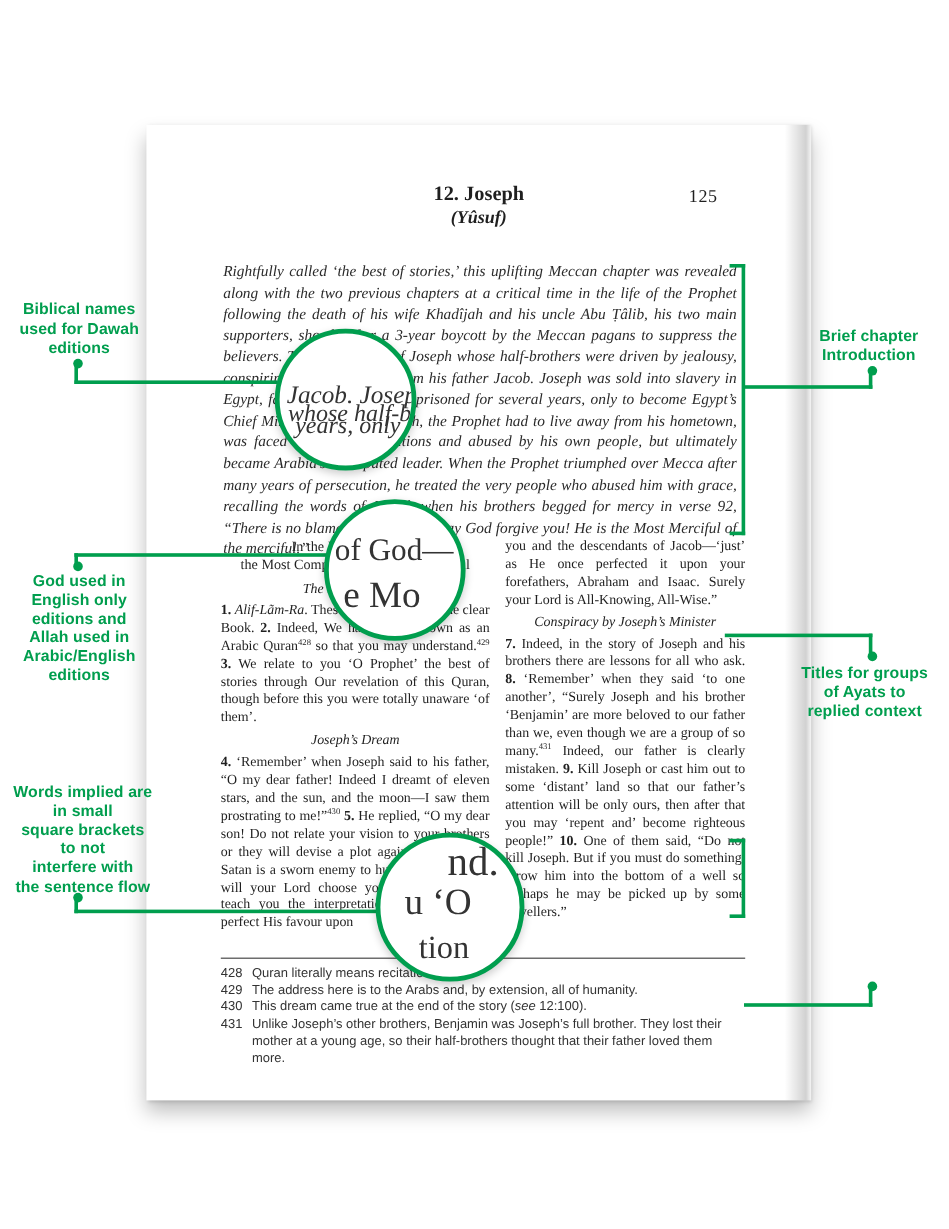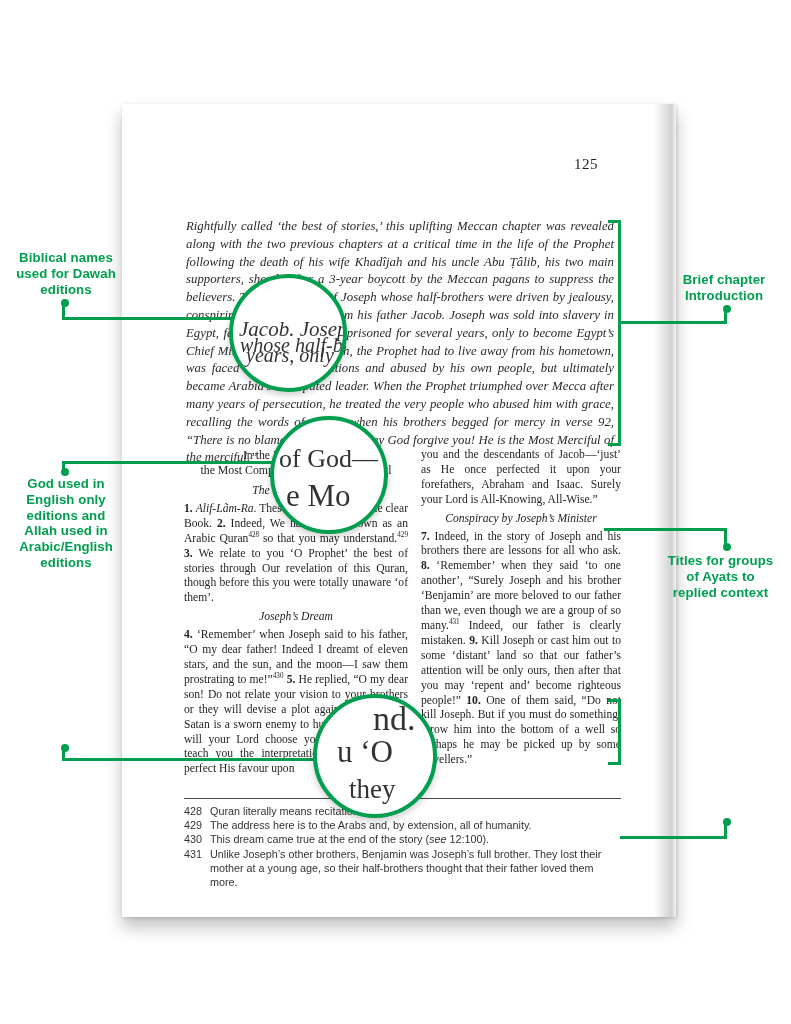--- a/index.html
+++ b/index.html
@@ -66,20 +66,22 @@
   .dot{position:absolute;width:8px;height:8px;border-radius:50%;background:var(--green);z-index:4;}
 </style>
 </head>
 <body>
 
 <div class="canvas">
 
   <div class="page">
     <div class="page-curl"></div>
 
+    <div class="chapter-title">12. Joseph</div>
+    <div class="chapter-sub">(Yûsuf)</div>
     <div class="page-num">125</div>
 
     <div class="intro">Rightfully called ‘the best of stories,’ this uplifting Meccan chapter was revealed along with the two previous chapters at a critical time in the life of the Prophet following the death of his wife Khadîjah and his uncle Abu Ṭâlib, his two main supporters, shortly after a 3-year boycott by the Meccan pagans to suppress the believers. This is the story of Joseph whose half-brothers were driven by jealousy, conspiring to distance him from his father Jacob. Joseph was sold into slavery in Egypt, falsely accused, and imprisoned for several years, only to become Egypt’s Chief Minister. Just like Joseph, the Prophet had to live away from his hometown, was faced with false allegations and abused by his own people, but ultimately became Arabia’s undisputed leader. When the Prophet triumphed over Mecca after many years of persecution, he treated the very people who abused him with grace, recalling the words of Joseph when his brothers begged for mercy in verse 92, “There is no blame on you today. May God forgive you! He is the Most Merciful of the merciful.”</div>
     <div class="bracket intro-bracket"></div>
 
     <div class="columns">
       <div class="col-left">
         <div class="bismillah">In the Name of God—
 the Most Compassionate, Most Merciful</div>
         <div class="col-heading">The Best of Stories</div>
@@ -120,32 +122,38 @@
     <span class="m1">Jacob. Joseph</span>
     <span class="m2">years, only t</span>
   </div>
   <div class="circle c2">
     <span class="m0">of God—</span>
     <span class="m1">e Mo</span>
   </div>
   <div class="circle c3">
     <span class="m0">nd.</span>
     <span class="m1">u ‘O</span>
-    <span class="m2">they</span>
+    <span class="m2">tion</span>
   </div>
 
   <div class="callout lab-l1">Biblical names
 used for Dawah
 editions</div>
   <div class="callout lab-l2">God used in
 English only
 editions and
 Allah used in
 Arabic/English
 editions</div>
+  <div class="callout lab-l3">Words implied are
+in small
+square brackets
+to not
+interfere with
+the sentence flow</div>
   <div class="callout lab-r1">Brief chapter
 Introduction</div>
   <div class="callout lab-r2">Titles for groups
 of Ayats to
 replied context</div>
 
   <div class="dot" style="left:61px;top:299px"></div>
   <div class="v" style="left:62px;top:303px;width:3px;height:17px"></div>
   <div class="h" style="left:62px;top:317px;width:169px;height:3px"></div>
 

